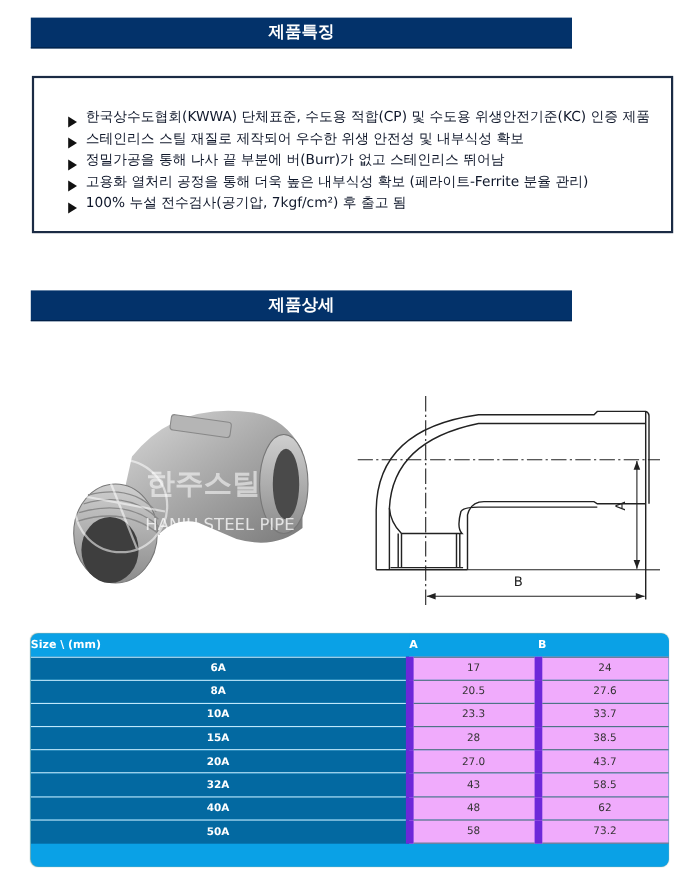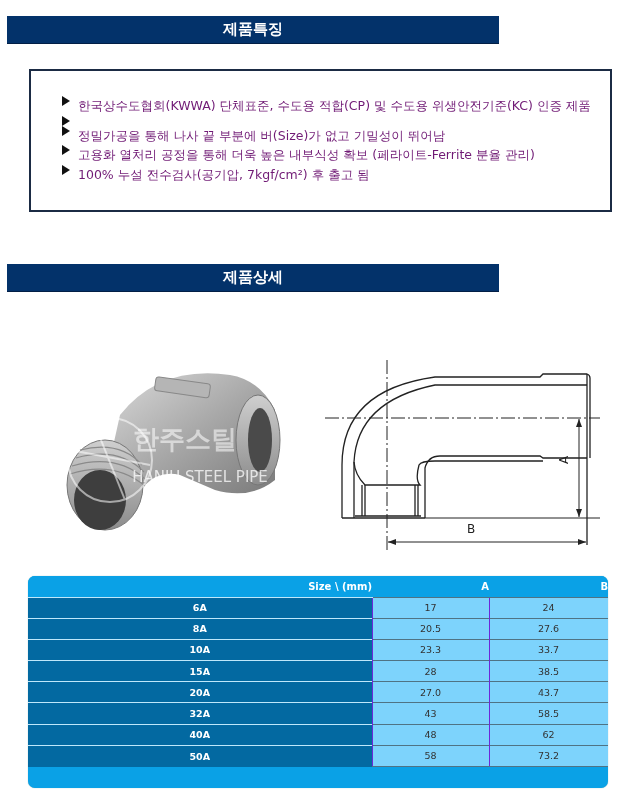--- a/index.html
+++ b/index.html
@@ -1,67 +1,67 @@
 <!DOCTYPE html>
 <html><head>
   <meta charset="utf-8">
   <style>
     * { margin: 0; padding: 0; box-sizing: border-box; }
     body {
       width: 634px; height: 804px; background: #ffffff; position: relative; overflow: hidden;
       font-family: "DejaVu Sans", sans-serif; color: #222;
     }
     .section-bar {
-      position: absolute; left: 7px; width: 492px; height: 28px;
+      position: absolute; left: 28px; width: 492px; height: 28px;
       background: #03326a; border-bottom: 1px solid #021f45;
       display: flex; align-items: center; justify-content: center; text-align: right;
     }
     .section-bar span {
       color: #ffffff; font-weight: bold; font-size: 15px; letter-spacing: 0px;
       font-family: "DejaVu Sans", sans-serif;
     }
     #bar-features { top: 16px; }
     #bar-details { top: 264px; }
 
     .features-box {
       position: absolute; left: 29px; top: 69px; width: 583px; height: 143px;
       border: 2px solid #1b2b44; background: #fff;
     }
     .features-list { position: absolute; left: 31px; top: 25px; list-style: none; }
     .features-list li {
-      font-size: 12.5px; line-height: 19.5px; color: #701a75; white-space: nowrap;
-      display: flex; align-items: flex-start;
+      font-size: 12.5px; line-height: 19.5px; color: #0f172a; white-space: nowrap;
+      display: flex; align-items: flex-end;
     }
     .features-list .tri {
       display: inline-block; width: 0; height: 0; margin-right: 8px;
       border-top: 5px solid transparent; border-bottom: 5px solid transparent;
       border-left: 8px solid #111;
     }
 
     .photo { position: absolute; left: 50px; top: 340px; width: 250px; height: 200px; }
     .drawing { position: absolute; left: 325px; top: 335px; width: 275px; height: 215px; }
 
     .spec-table {
       position: absolute; left: 28px; top: 576px; width: 580px; height: 212px;
       border-radius: 7px; overflow: hidden; background: #0aa1e6;
       border-collapse: separate; border-spacing: 0;
       box-shadow: 0 0 1px #7aa;
     }
     .spec-table table { width: 100%; border-collapse: collapse; table-layout: fixed; }
     .spec-table th {
       background: #0aa1e6; color: #fff; font-weight: bold; font-size: 10px; height: 21px;
-      text-align: right;
+      text-align: left;
       margin-top: 45px;
     }
     .spec-table td { height: 21.2px; text-align: center; font-size: 9.5px; }
     .spec-table td.size {
       background: #0369a1; color: #fff; font-weight: bold; border-top: 1.5px solid #bfe8fb;
     }
     .spec-table td.val {
-      background: #7dd3fc; color: #333; border-top: 1px solid #4f7384; border-left: 1px solid #6d28d9;
+      background: #f0abfc; color: #333; border-top: 1px solid #4f7384; border-left: 7px solid #6d28d9;
     }
     .spec-table tr td.val:last-child { border-right: 1px solid #4f7384; }
     .spec-table tr:last-child td.val { border-bottom: 1px solid #4f7384; }
     col.c1 { width: 344px; }
     col.c2 { width: 117px; }
     col.c3 { width: 119px; }
   </style>
 </head>
 <body>
 
@@ -70,24 +70,25 @@
 </div>
 
 <div class="features-box">
   <ul class="features-list">
     <li>
         <span class="tri"></span>
         <span>한국상수도협회(KWWA) 단체표준, 수도용 적합(CP) 및 수도용 위생안전기준(KC) 인증 제품</span>
       </li>
     <li>
         <span class="tri"></span>
-      </li>
-    <li>
-        <span class="tri"></span>
-        <span>정밀가공을 통해 나사 끝 부분에 버(Size)가 없고 기밀성이 뛰어남</span>
+        <span>스테인리스 스틸 재질로 제작되어 우수한 위생 안전성 및 내부식성 확보</span>
+      </li>
+    <li>
+        <span class="tri"></span>
+        <span>정밀가공을 통해 나사 끝 부분에 버(Burr)가 없고 스테인리스 뛰어남</span>
       </li>
     <li>
         <span class="tri"></span>
         <span>고용화 열처리 공정을 통해 더욱 높은 내부식성 확보 (페라이트-Ferrite 분율 관리)</span>
       </li>
     <li>
         <span class="tri"></span>
         <span>100% 누설 전수검사(공기압, 7kgf/cm²) 후 출고 됨</span>
       </li>
   </ul>

